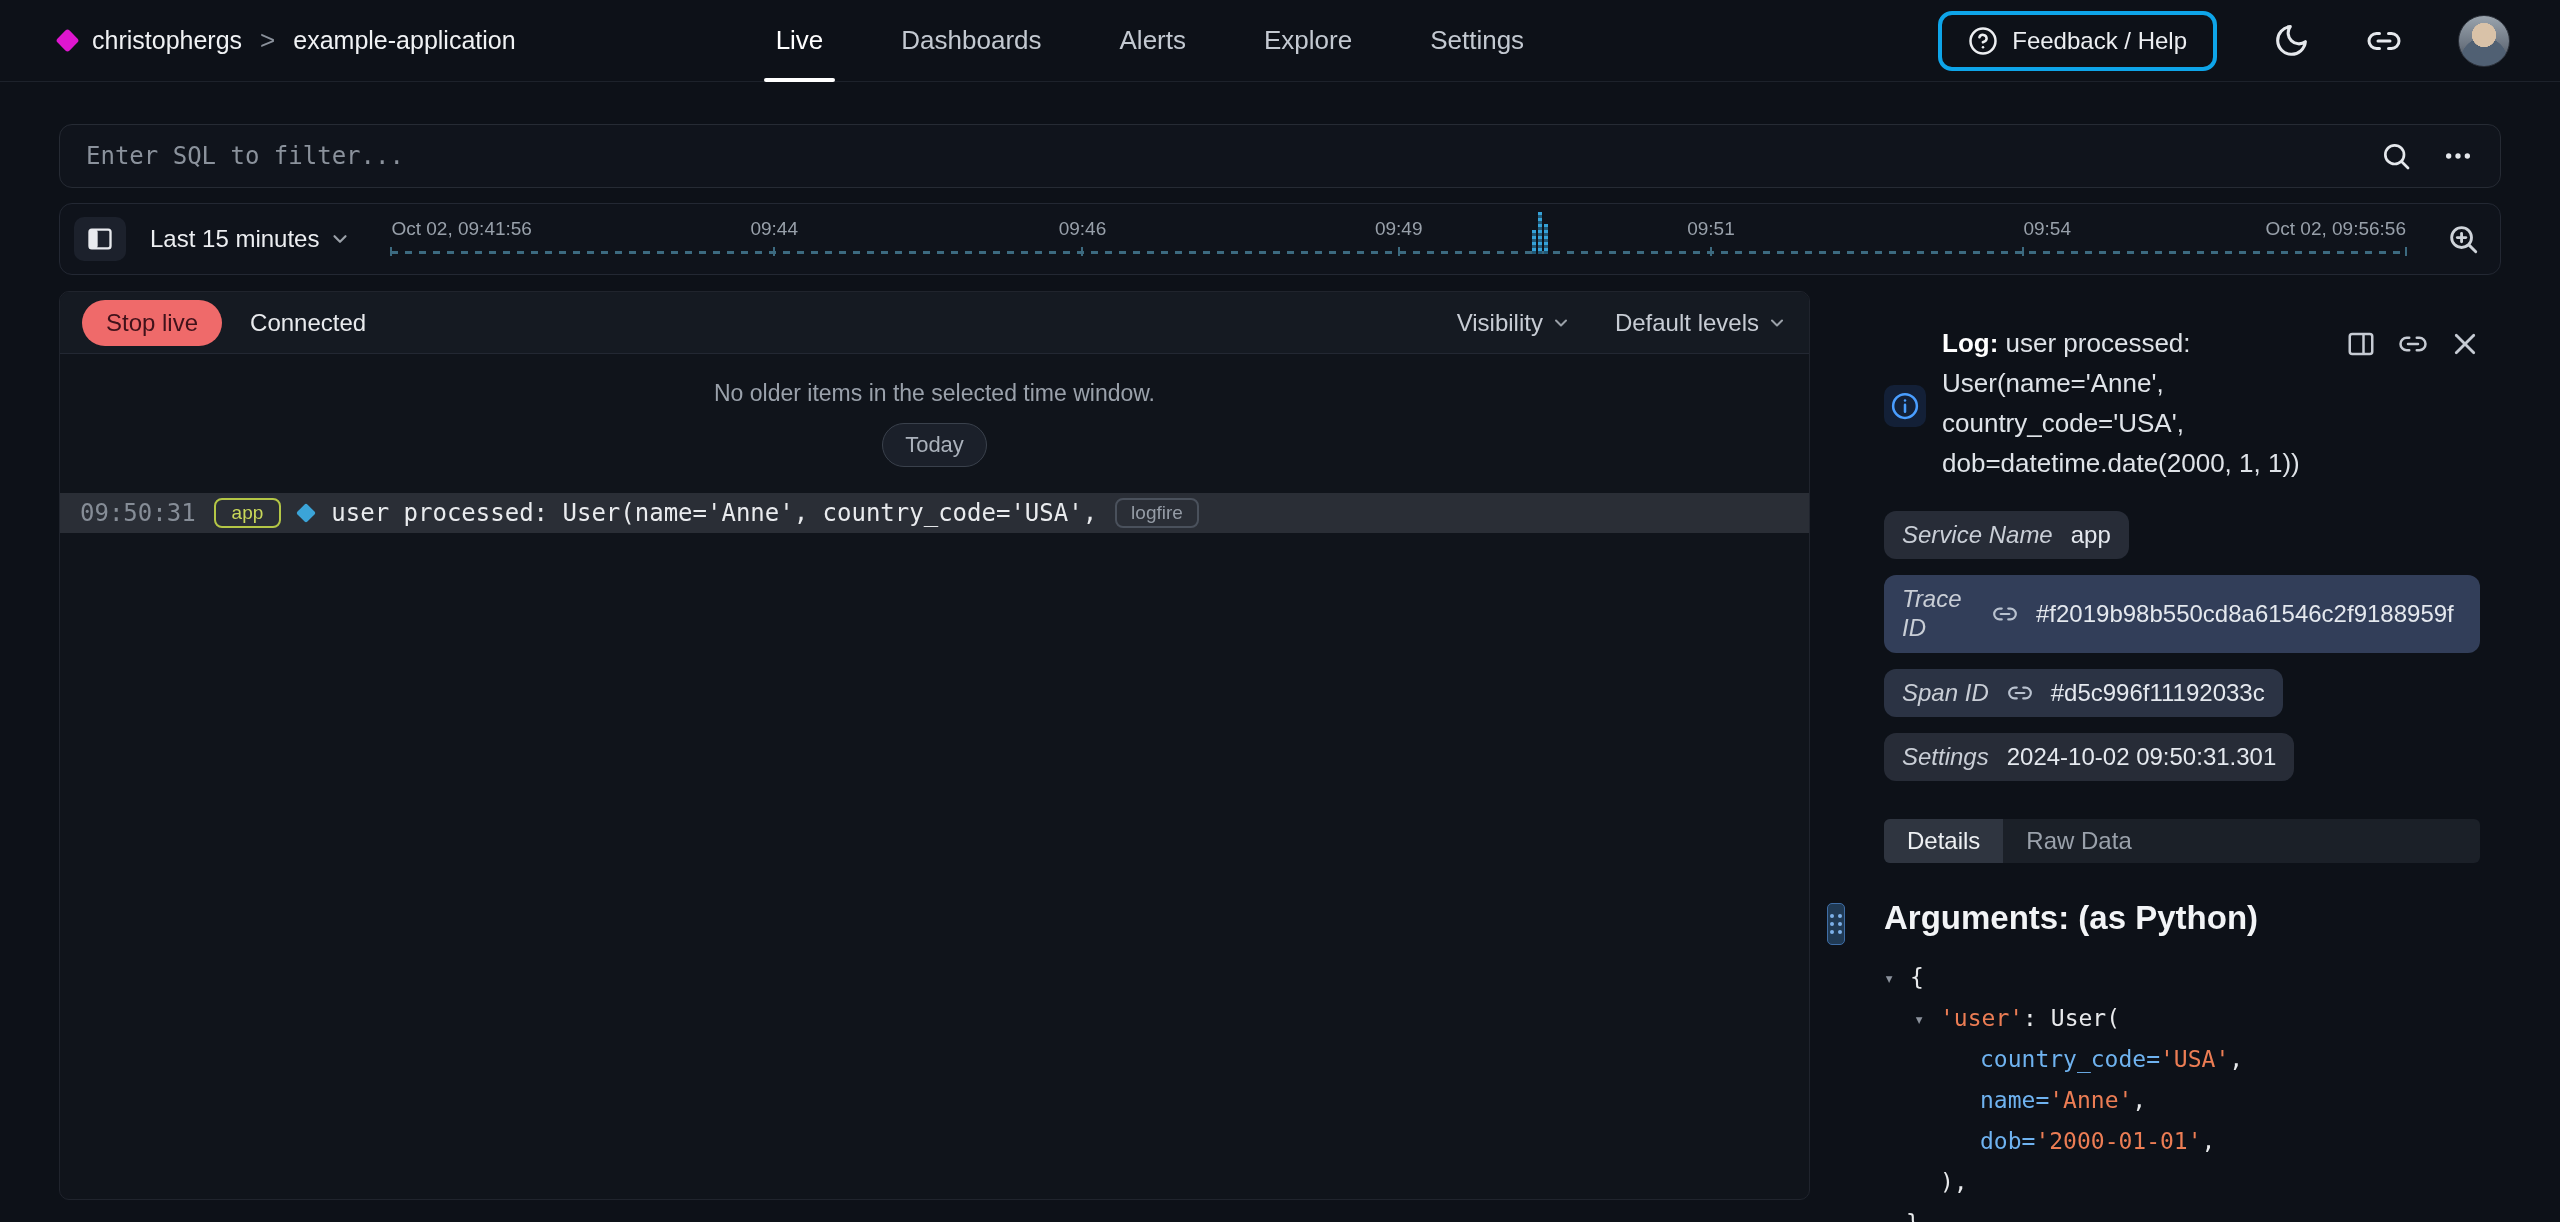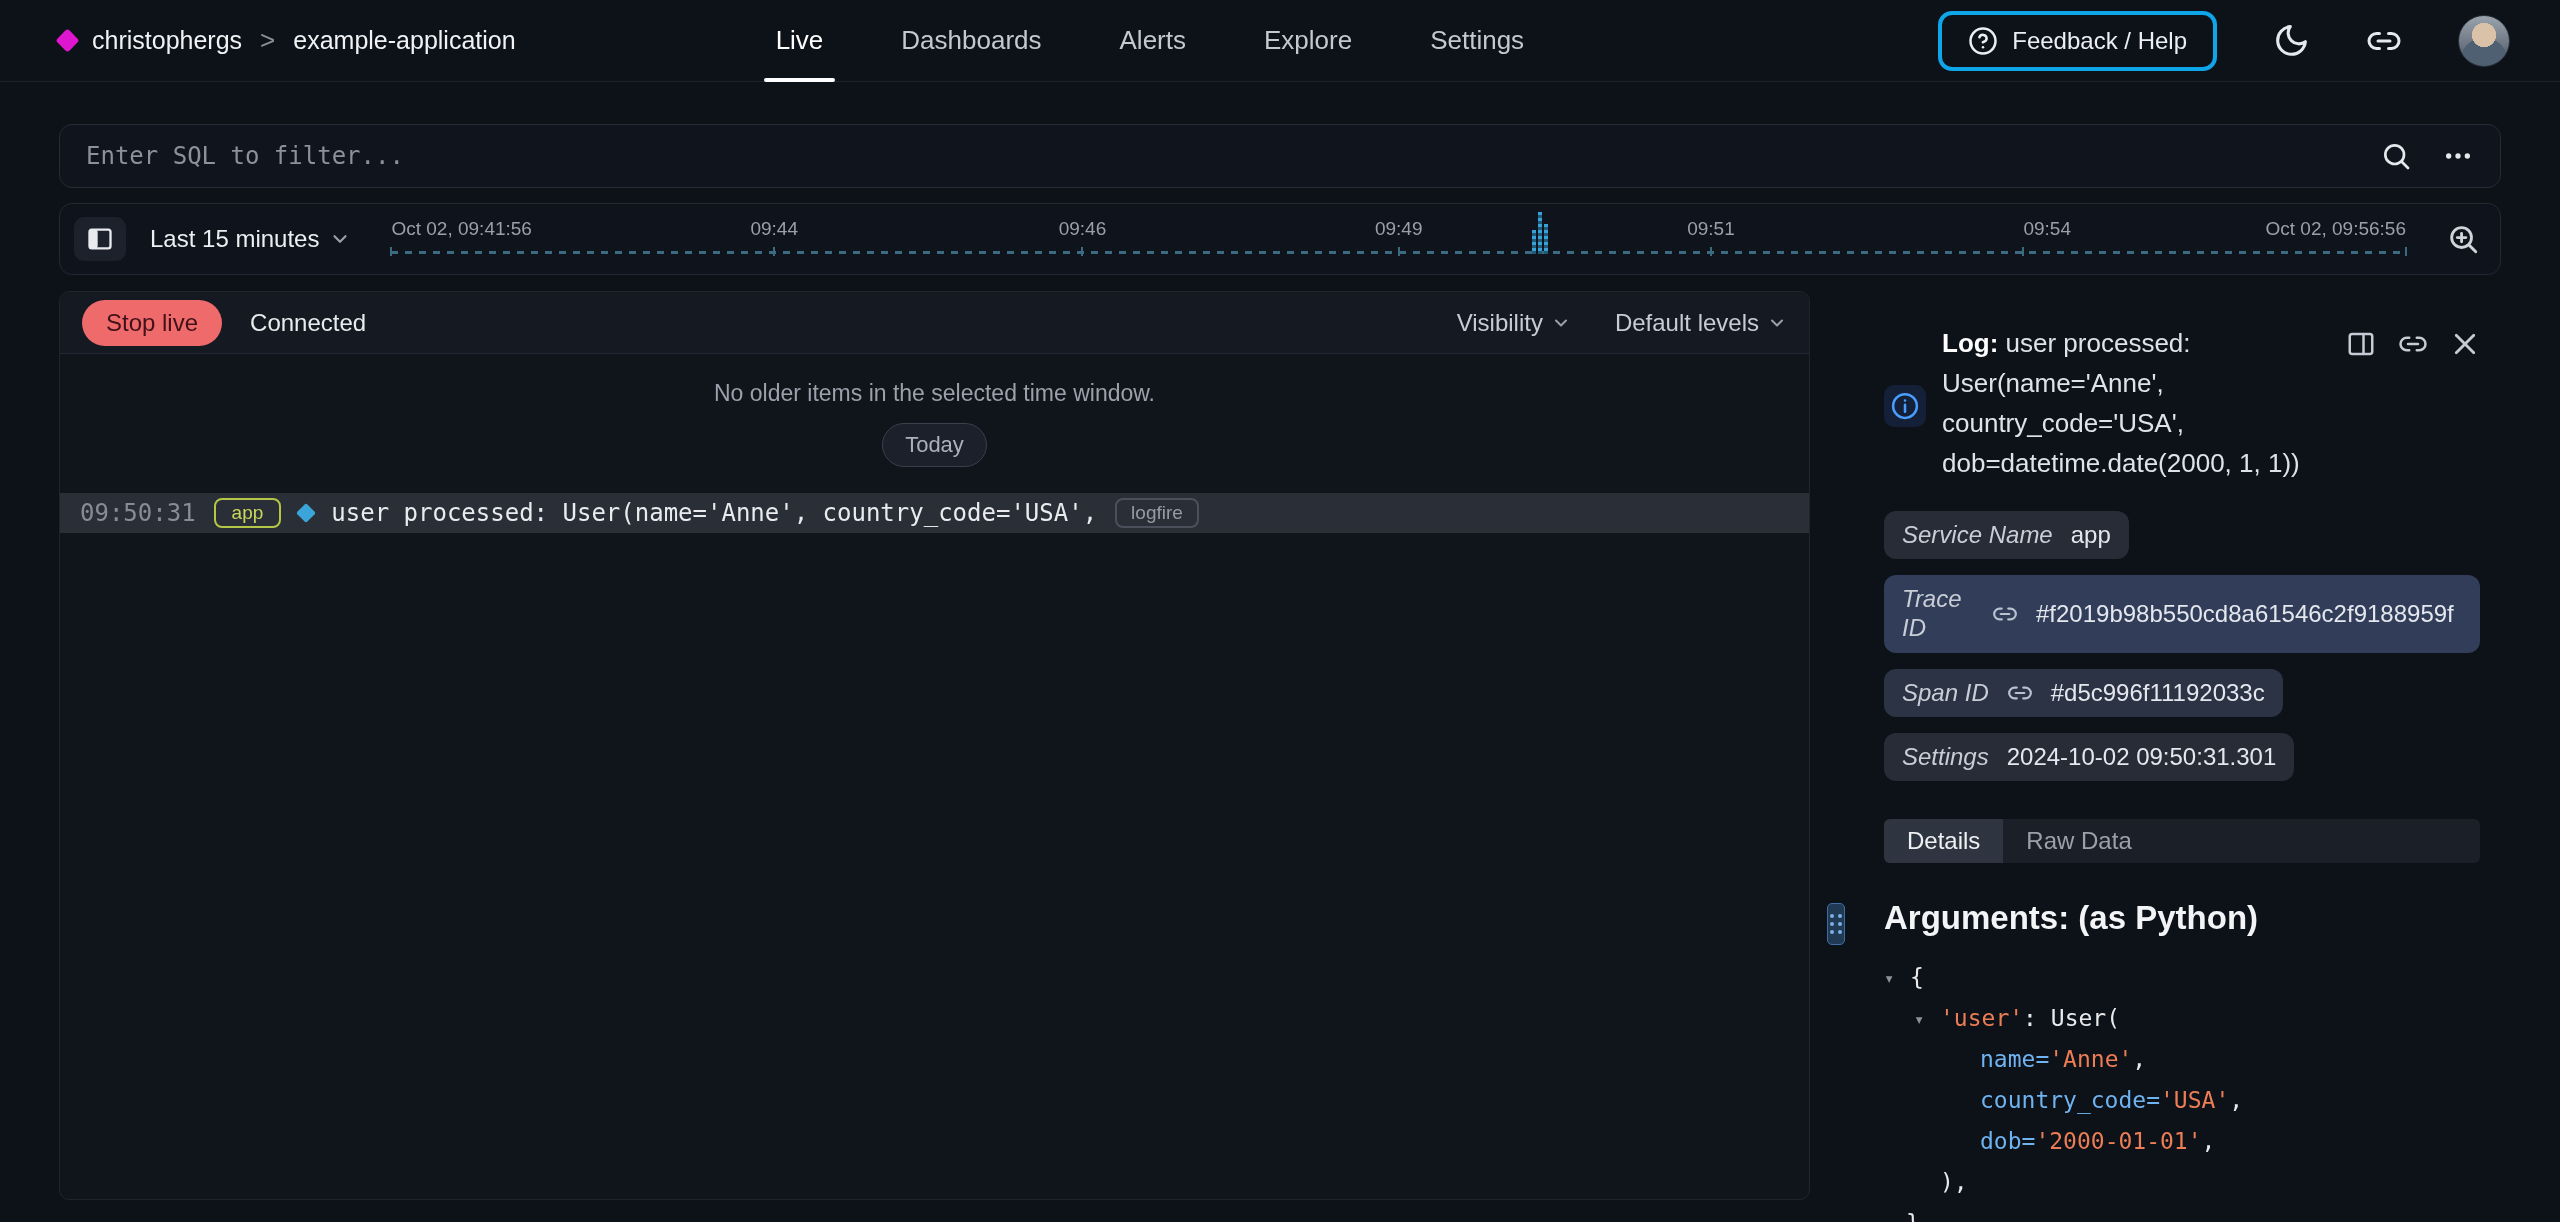--- a/index.html
+++ b/index.html
@@ -446,19 +446,19 @@
       <div class="detail-tab">Raw Data</div>
     </div>
 
   <div class="args-heading">
     <span>Arguments:</span><span> (as Python)</span>
   </div>
 
   <div class="code-block">
       <div class="code-line" style="padding-left: 26px;"><span class="code-chev" style="left: 0px;">▾</span><span class="tok-p">{</span></div>
       <div class="code-line" style="padding-left: 56px;"><span class="code-chev" style="left: 30px;">▾</span><span class="tok-s">'user'</span><span class="tok-p">: User(</span></div>
+      <div class="code-line" style="padding-left: 96px;"><span class="tok-k">country_code=</span><span class="tok-s">'USA'</span><span class="tok-p">,</span></div>
       <div class="code-line" style="padding-left: 96px;"><span class="tok-k">name=</span><span class="tok-s">'Anne'</span><span class="tok-p">,</span></div>
-      <div class="code-line" style="padding-left: 96px;"><span class="tok-k">country_code=</span><span class="tok-s">'USA'</span><span class="tok-p">,</span></div>
       <div class="code-line" style="padding-left: 96px;"><span class="tok-k">dob=</span><span class="tok-s">'2000-01-01'</span><span class="tok-p">,</span></div>
       <div class="code-line" style="padding-left: 56px;"><span class="tok-p">),</span></div>
       <div class="code-line" style="padding-left: 22px;"><span class="tok-p">}</span></div>
     </div>
 </aside>
 
 </body></html>

